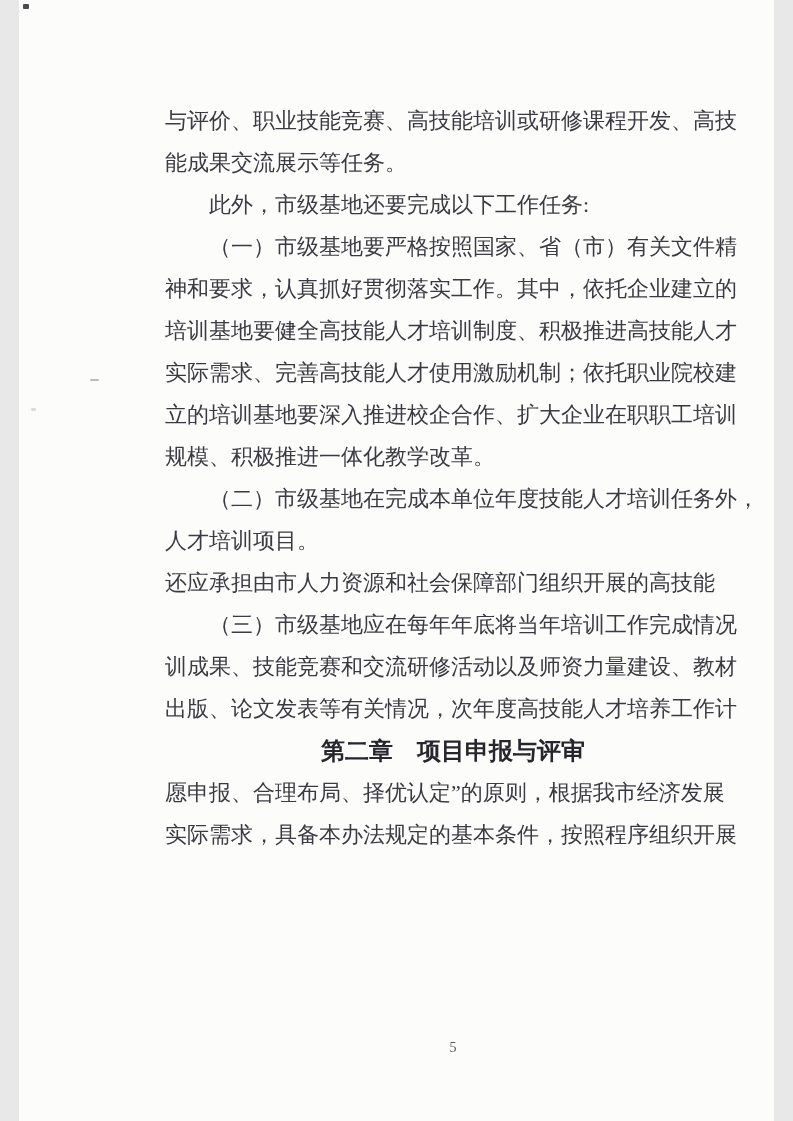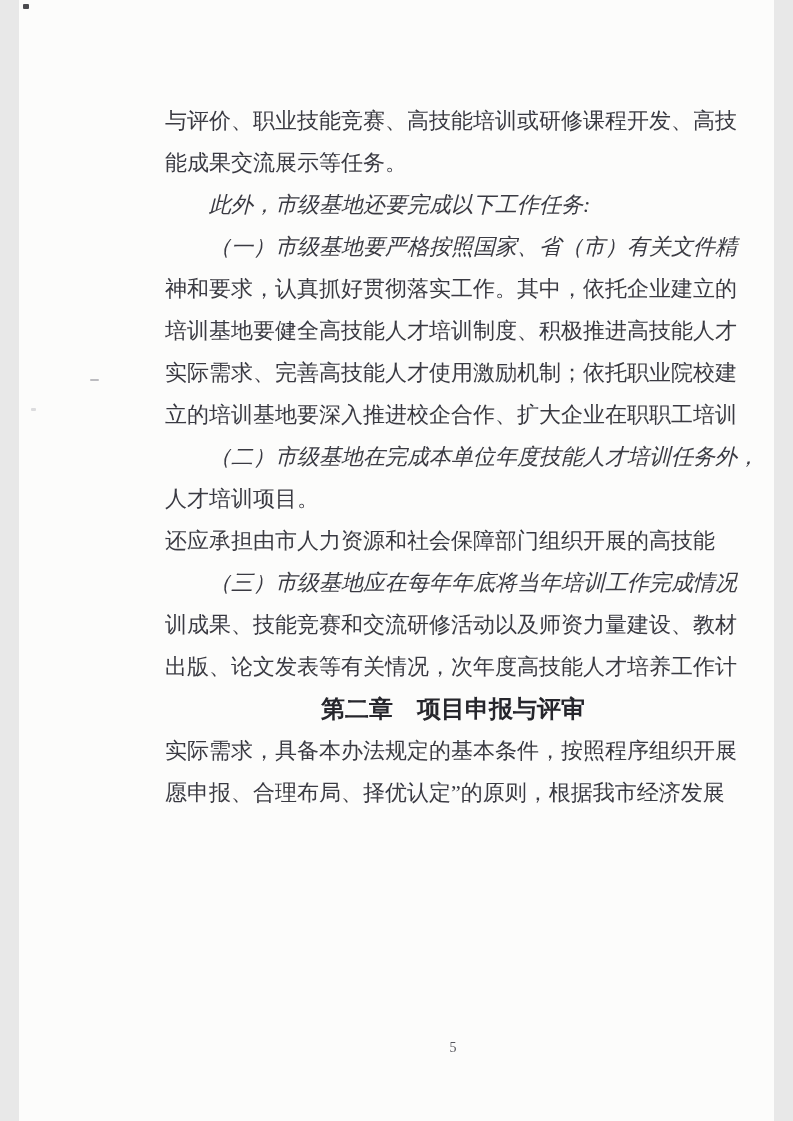--- a/index.html
+++ b/index.html
@@ -25,21 +25,20 @@
   }
   .line {
     font-size: 22px;
     line-height: 42px;
     letter-spacing: 0px;
     white-space: nowrap;
     text-align: left;
   }
   .indent {
     padding-left: 44px;
-    font-style: italic;
   }
   .heading {
     font-family: "Liberation Sans", "DejaVu Sans", sans-serif;
     font-weight: bold;
     font-size: 24px;
     color: #26262c;
     text-align: center;
     white-space: nowrap;
   }
   .heading-chapter {
@@ -74,30 +73,31 @@
 
   <div class="content">
     <div class="line">与评价、职业技能竞赛、高技能培训或研修课程开发、高技</div>
     <div class="line">能成果交流展示等任务。</div>
     <div class="line indent">此外，市级基地还要完成以下工作任务:</div>
     <div class="line indent">（一）市级基地要严格按照国家、省（市）有关文件精</div>
     <div class="line">神和要求，认真抓好贯彻落实工作。其中，依托企业建立的</div>
     <div class="line">培训基地要健全高技能人才培训制度、积极推进高技能人才</div>
     <div class="line">实际需求、完善高技能人才使用激励机制；依托职业院校建</div>
     <div class="line">立的培训基地要深入推进校企合作、扩大企业在职职工培训</div>
+    <div class="line">规模、积极推进一体化教学改革。</div>
     <div class="line indent">（二）市级基地在完成本单位年度技能人才培训任务外，</div>
     <div class="line">人才培训项目。</div>
     <div class="line">还应承担由市人力资源和社会保障部门组织开展的高技能</div>
     <div class="line indent">（三）市级基地应在每年年底将当年培训工作完成情况</div>
     <div class="line">训成果、技能竞赛和交流研修活动以及师资力量建设、教材</div>
     <div class="line">出版、论文发表等有关情况，次年度高技能人才培养工作计</div>
 
     <div class="line heading">
       <span class="heading-chapter">第二章</span><span>项目申报与评审</span>
     </div>
 
+    <div class="line">愿申报、合理布局、择优认定”的原则，根据我市经济发展</div>
     <div class="line">实际需求，具备本办法规定的基本条件，按照程序组织开展</div>
-    <div class="line">愿申报、合理布局、择优认定”的原则，根据我市经济发展</div>
   </div>
 
   <div class="page-number">5</div>
 
 </div>
 
 </body></html>

